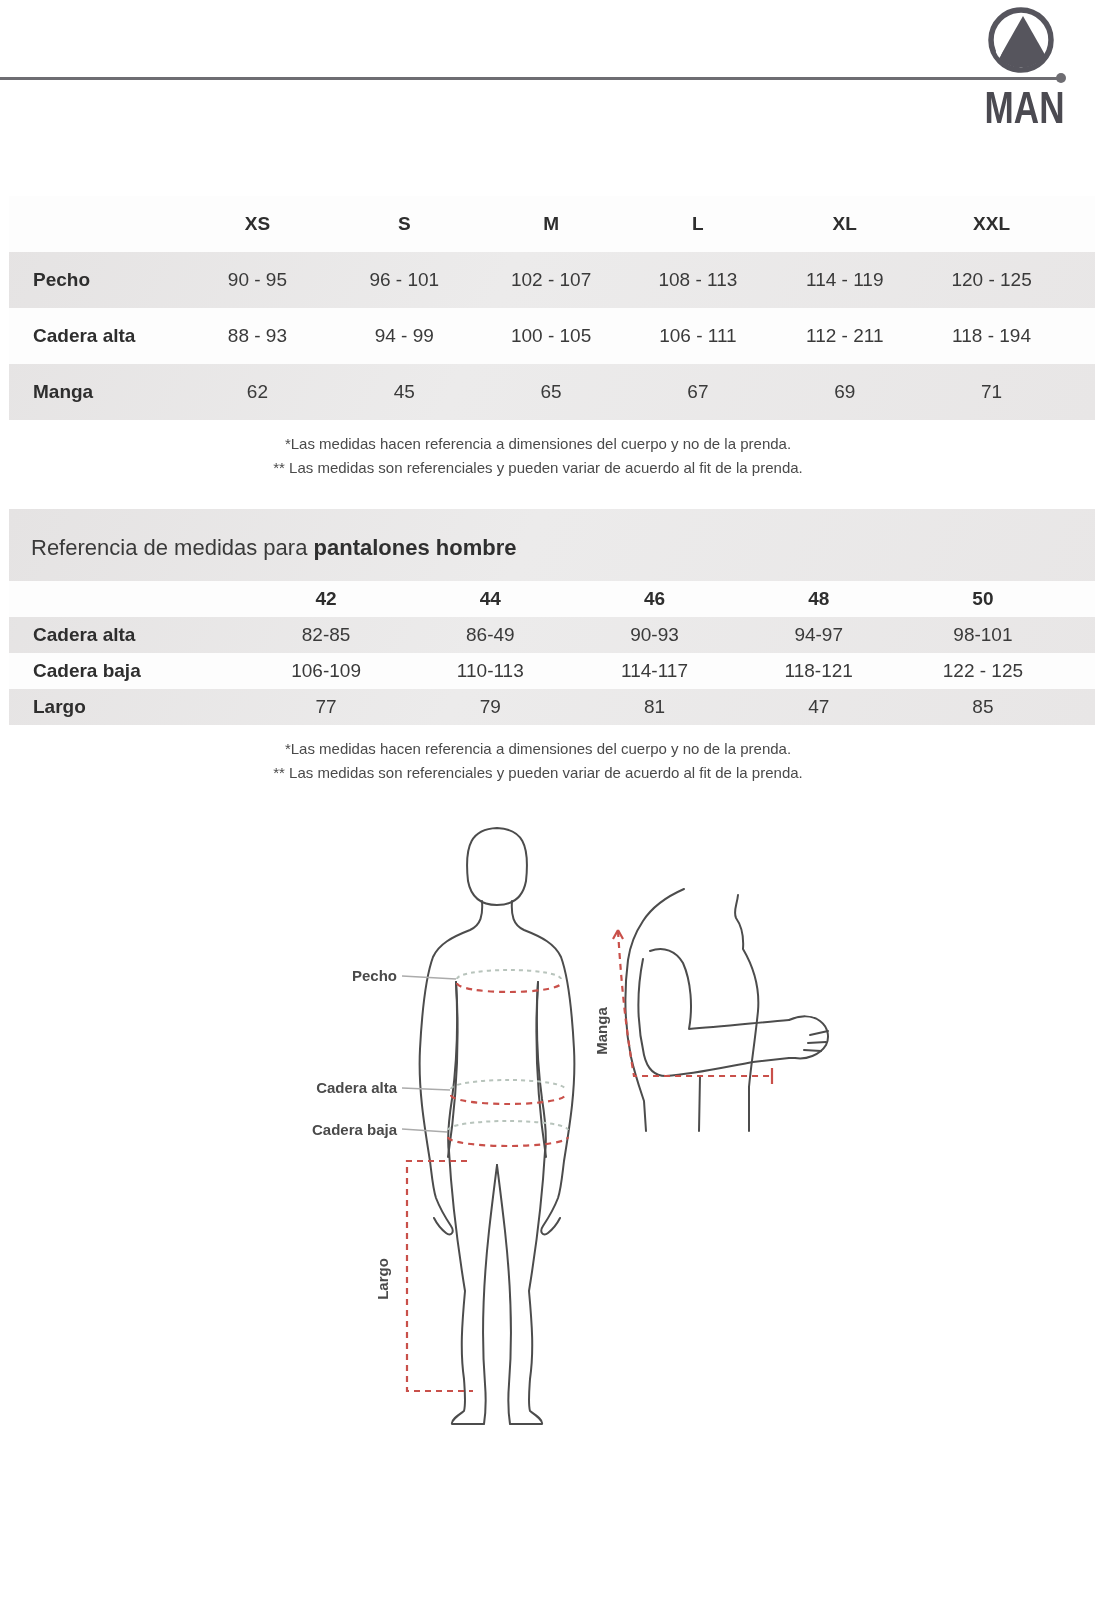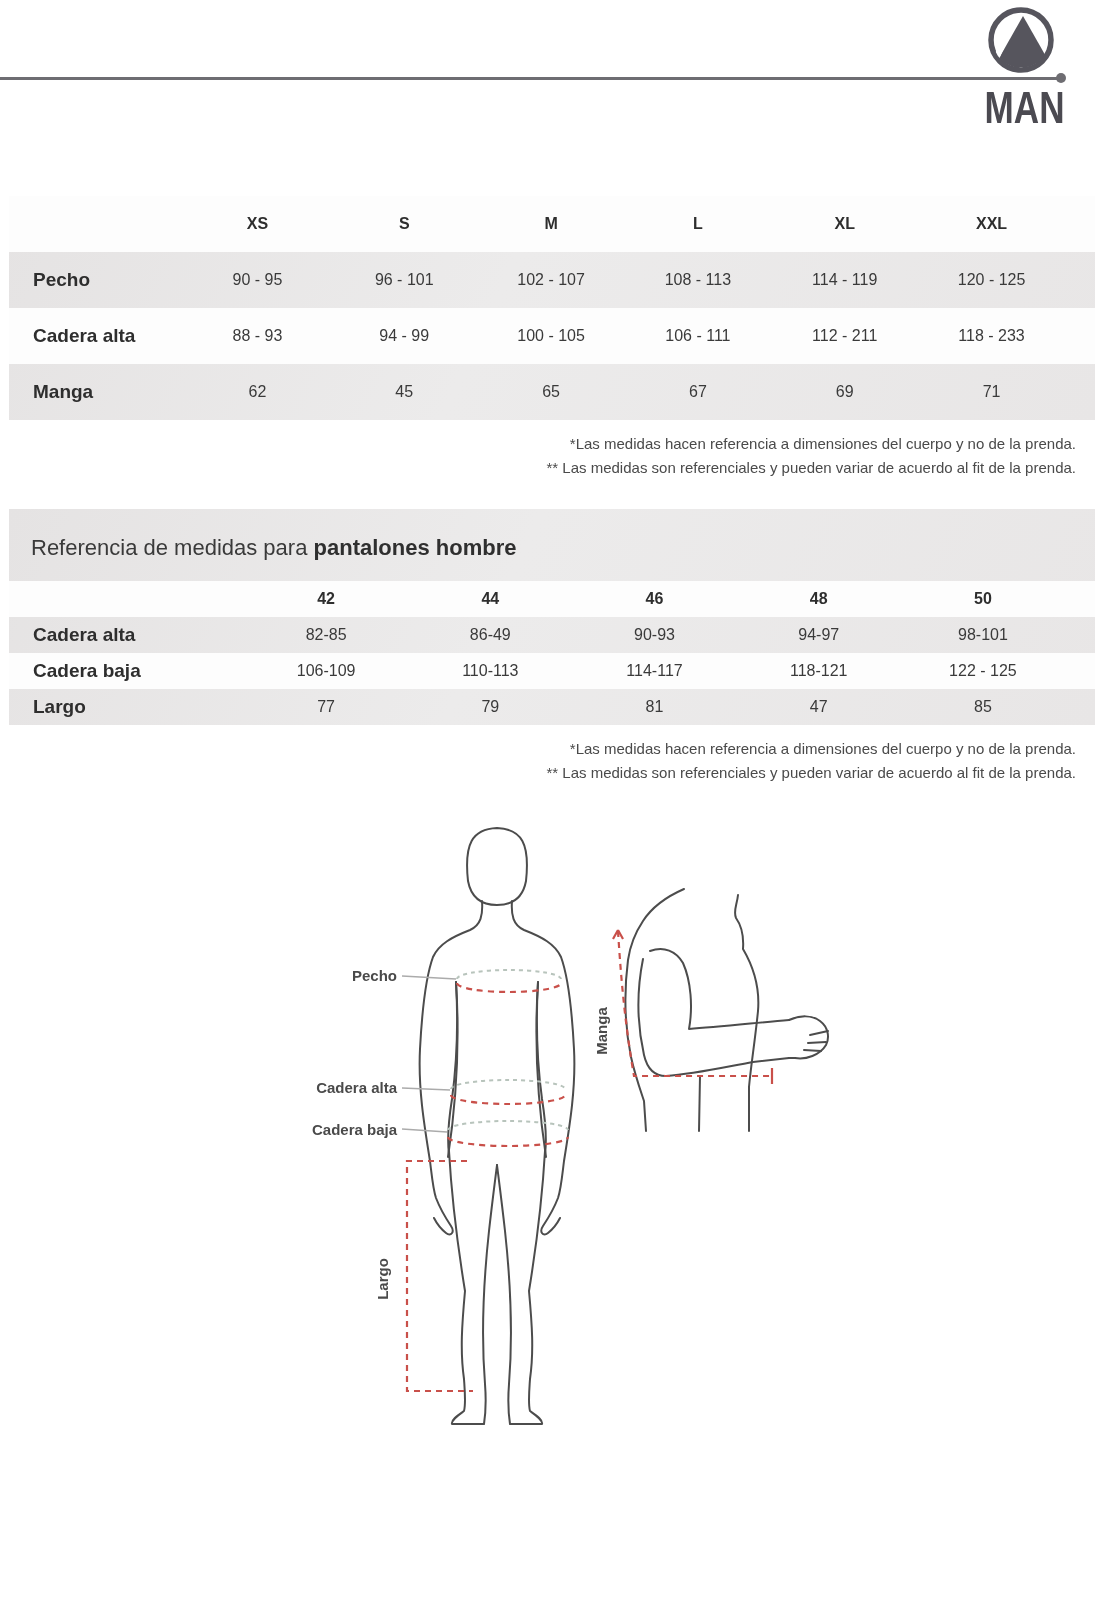--- a/index.html
+++ b/index.html
@@ -24,24 +24,24 @@
   .panel-2{margin-top:30px;}
   .panel-title{padding:26px 0 20px 22px;font-size:22px;color:#3a3a3a;}
   .panel-title b{color:#2f2f2f;}
   .t-row{display:flex;align-items:center;height:56px;}
   .panel-2 .t-row{height:36px;}
   .t-row.white{background:#fdfdfd;}
   .t1 .t-row{padding-right:30px;}
   .t2 .t-row{padding-right:30px;}
   .c-label{width:175px;padding-left:24px;font-weight:700;font-size:19px;color:#2e2e2e;box-sizing:border-box;}
   .t2 .c-label{width:235px;}
-  .c-val{flex:1;text-align:center;font-size:16px;color:#3a3a3a;}
+  .c-val{flex:1;text-align:center;font-size:19px;color:#3a3a3a;}
   .t-head .c-val{font-weight:700;color:#2e2e2e;}
   
-  .footnotes{margin:12px 28px 0 0;text-align:right;font-size:15px;line-height:1.58;color:#4a4a4a;}
+  .footnotes{margin:12px 28px 0 0;text-align:center;font-size:15px;line-height:1.58;color:#4a4a4a;}
   
   .diagram{margin-top:14px;}
   .fig-label{font-size:15px;font-weight:700;fill:#4a4a4a;}
 </style>
 </head>
 <body>
 
 
 
 
@@ -86,21 +86,21 @@
       <div class="c-val">114 - 119</div>
       <div class="c-val">120 - 125</div>
     </div>
     <div class="t-row white">
       <div class="c-label">Cadera alta</div>
       <div class="c-val">88 - 93</div>
       <div class="c-val">94 - 99</div>
       <div class="c-val">100 - 105</div>
       <div class="c-val">106 - 111</div>
       <div class="c-val">112 - 211</div>
-      <div class="c-val">118 - 233</div>
+      <div class="c-val">118 - 194</div>
     </div>
     <div class="t-row">
       <div class="c-label">Manga</div>
       <div class="c-val">62</div>
       <div class="c-val">45</div>
       <div class="c-val">65</div>
       <div class="c-val">67</div>
       <div class="c-val">69</div>
       <div class="c-val">71</div>
     </div>

